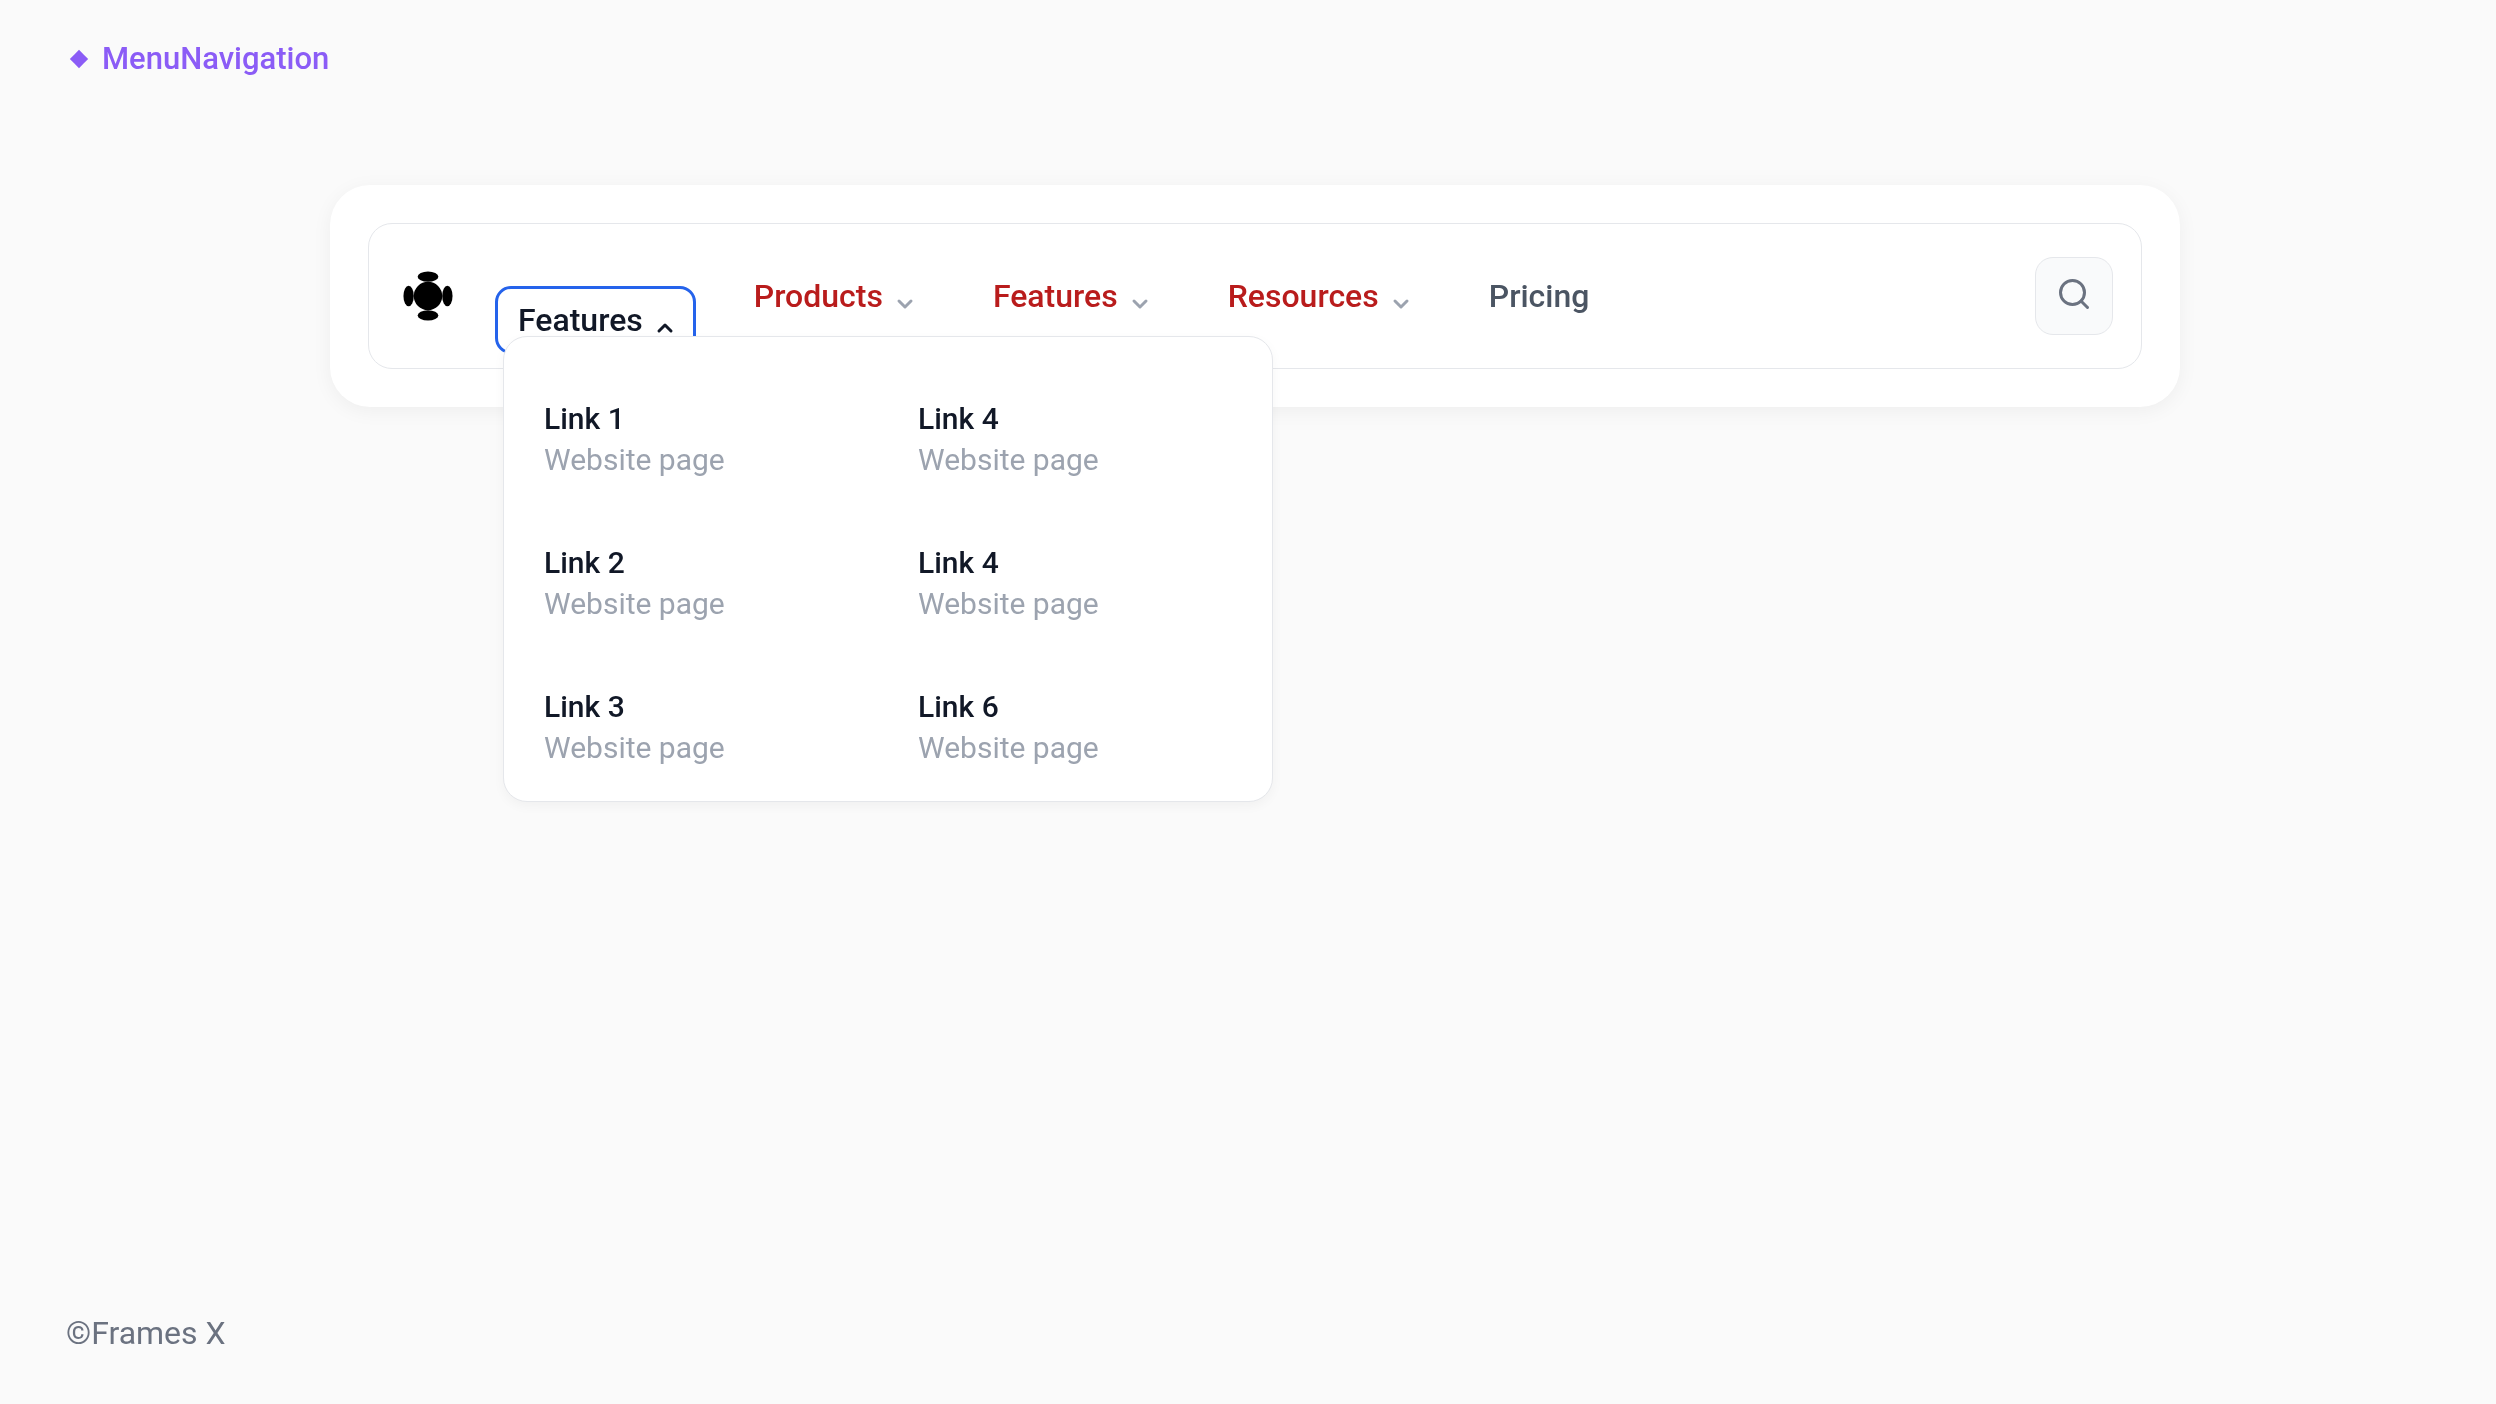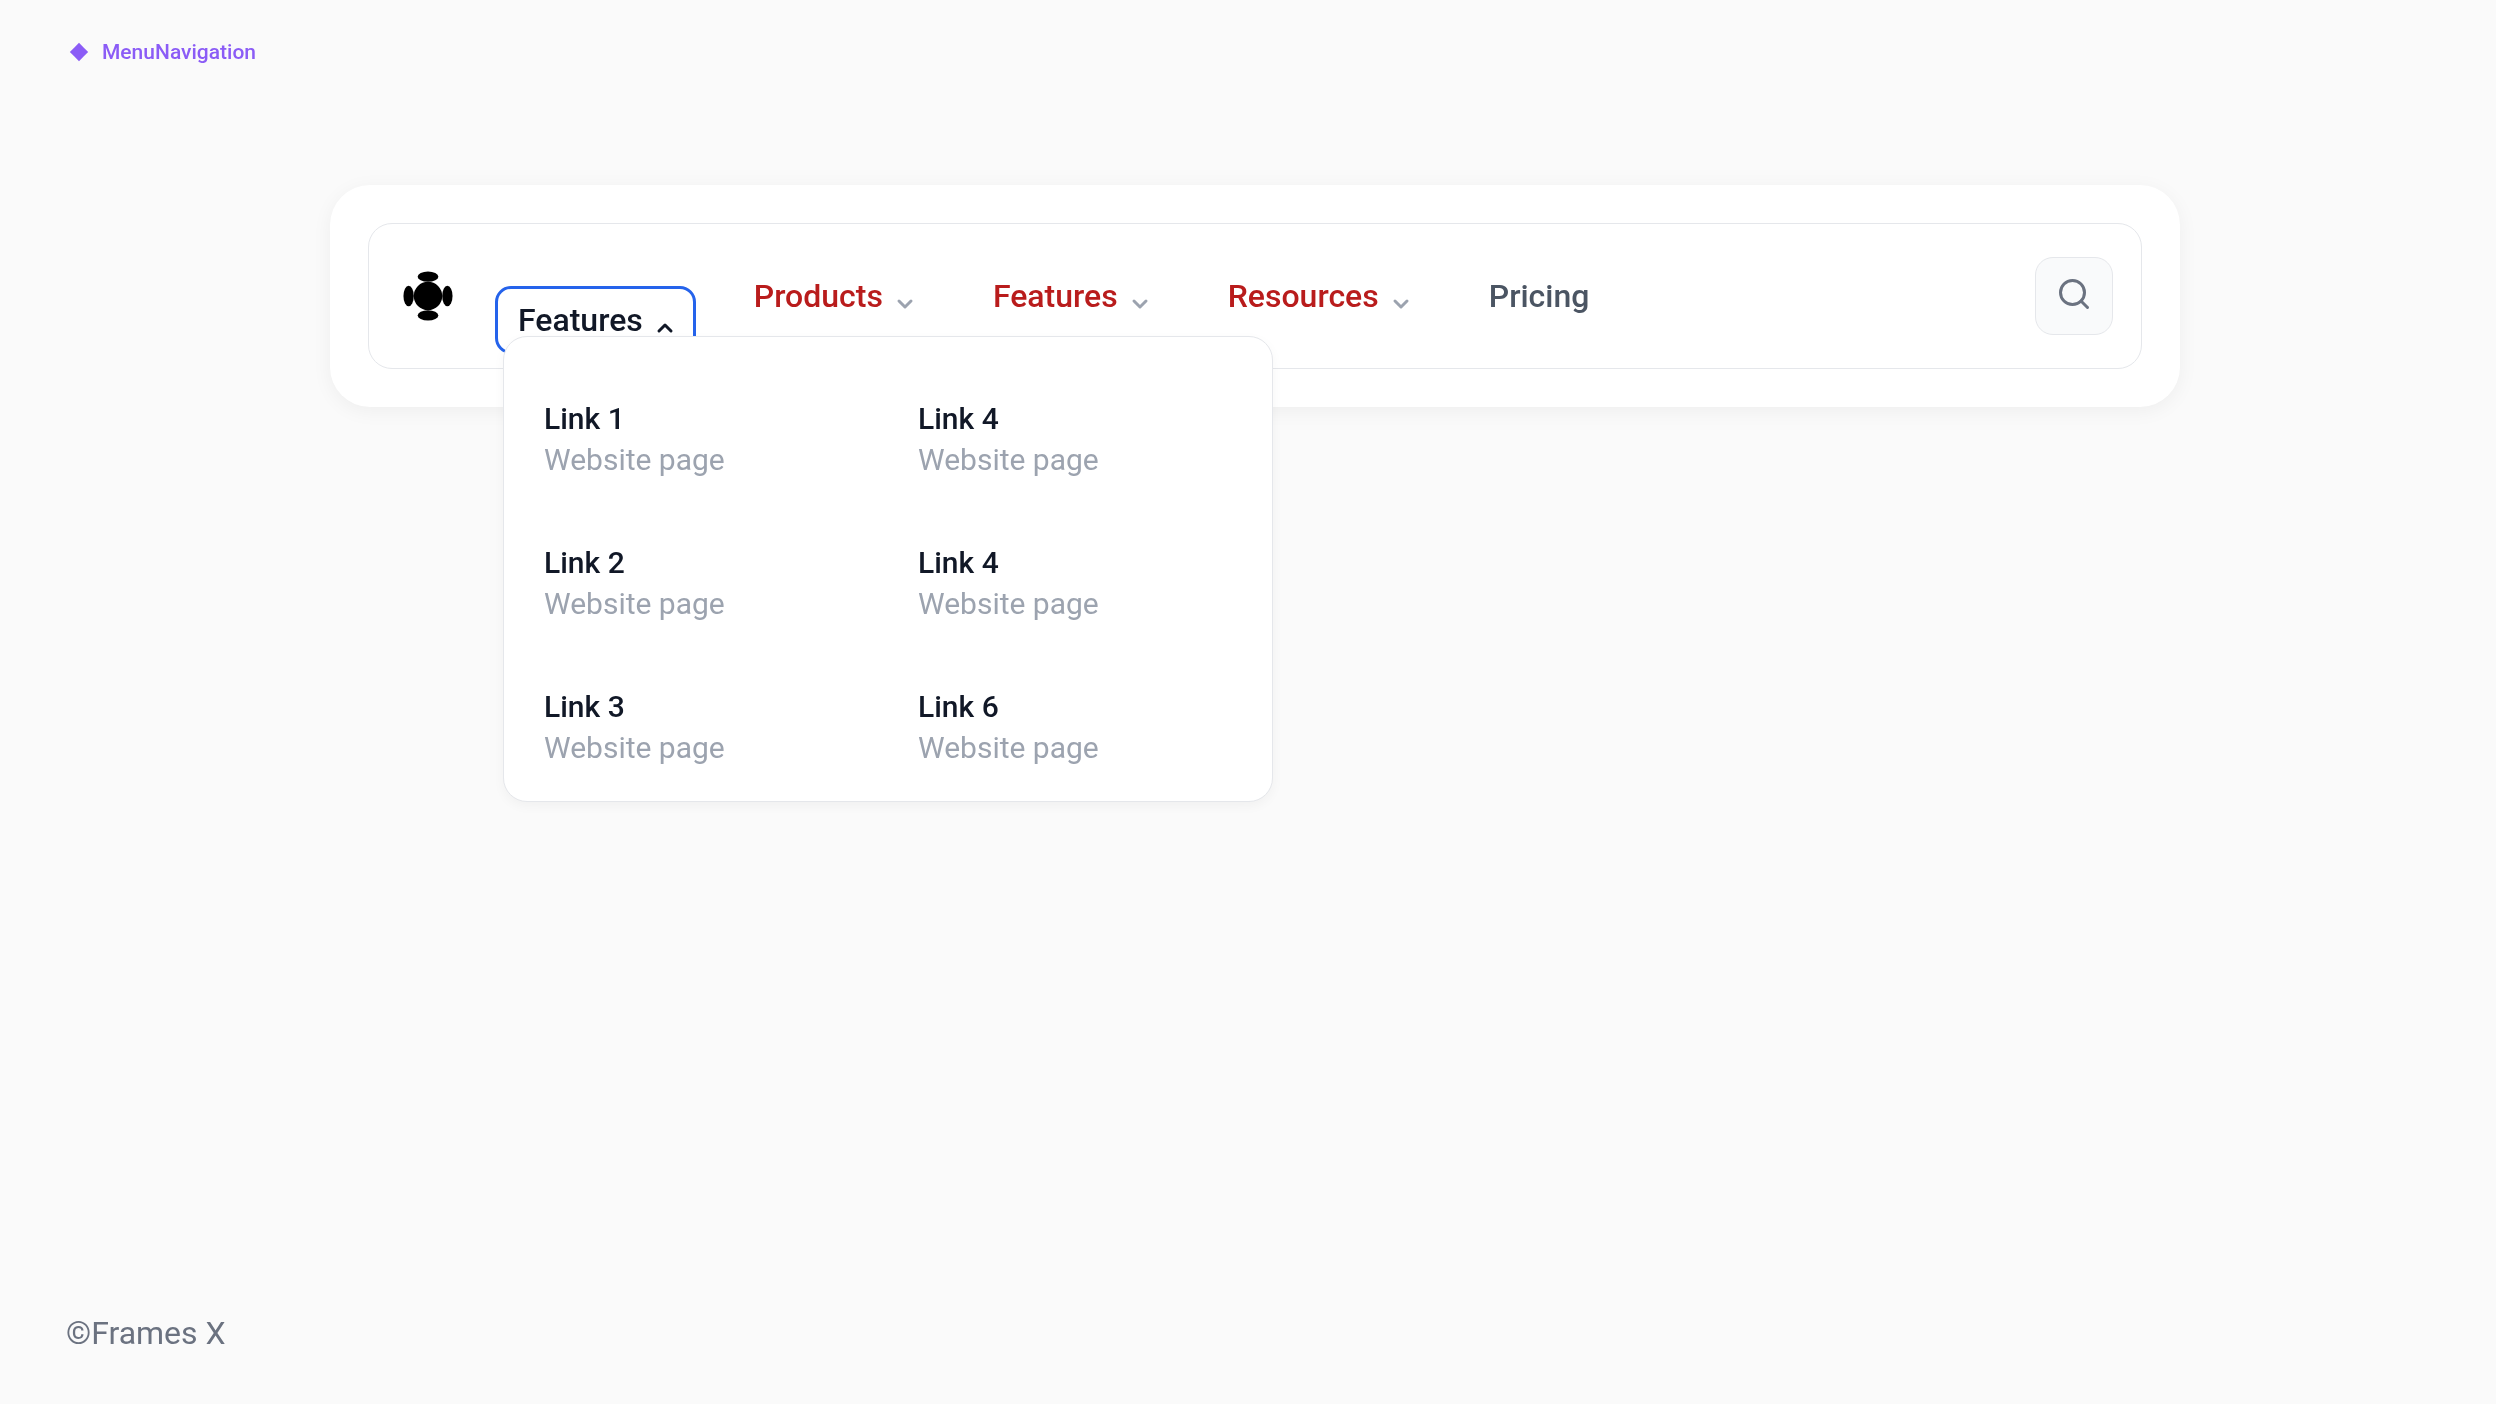--- a/index.html
+++ b/index.html
@@ -27,21 +27,21 @@
       color: #8b5cf6;
       width: 22px;
       height: 22px;
       display: flex;
       align-items: center;
       justify-content: center;
     }
     
     .header-title {
       color: #8b5cf6;
-      font-size: 21px;
+      font-size: 31px;
       font-weight: 500;
     }
     
     .main-container {
       position: absolute;
       left: 330px;
       top: 185px;
       width: 1850px;
       background: #ffffff;
       border-radius: 40px;

